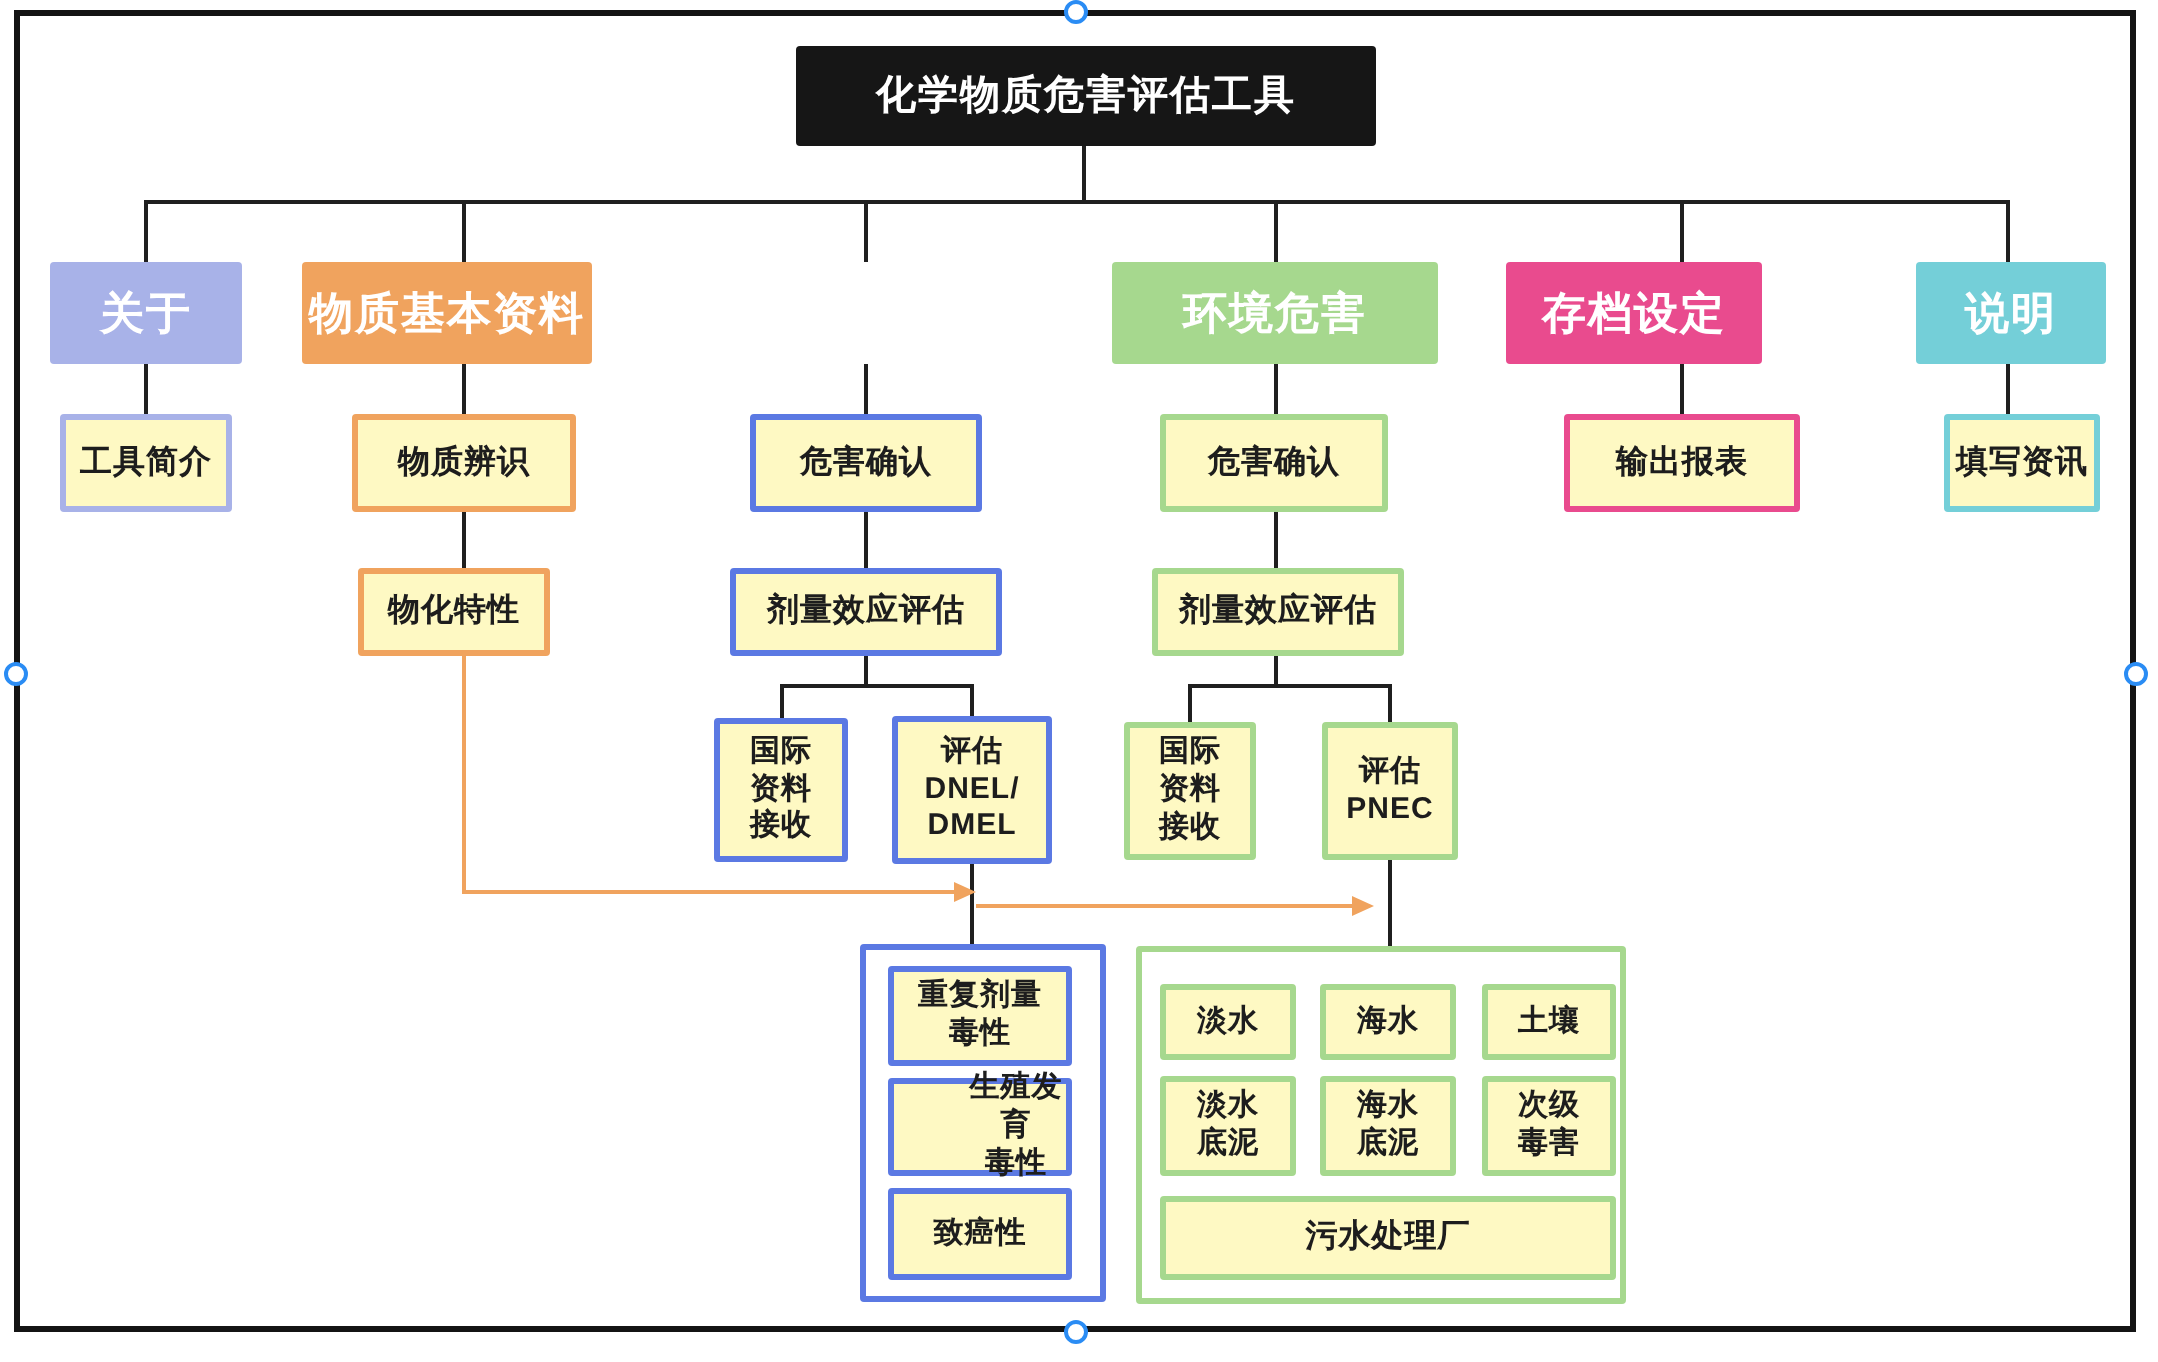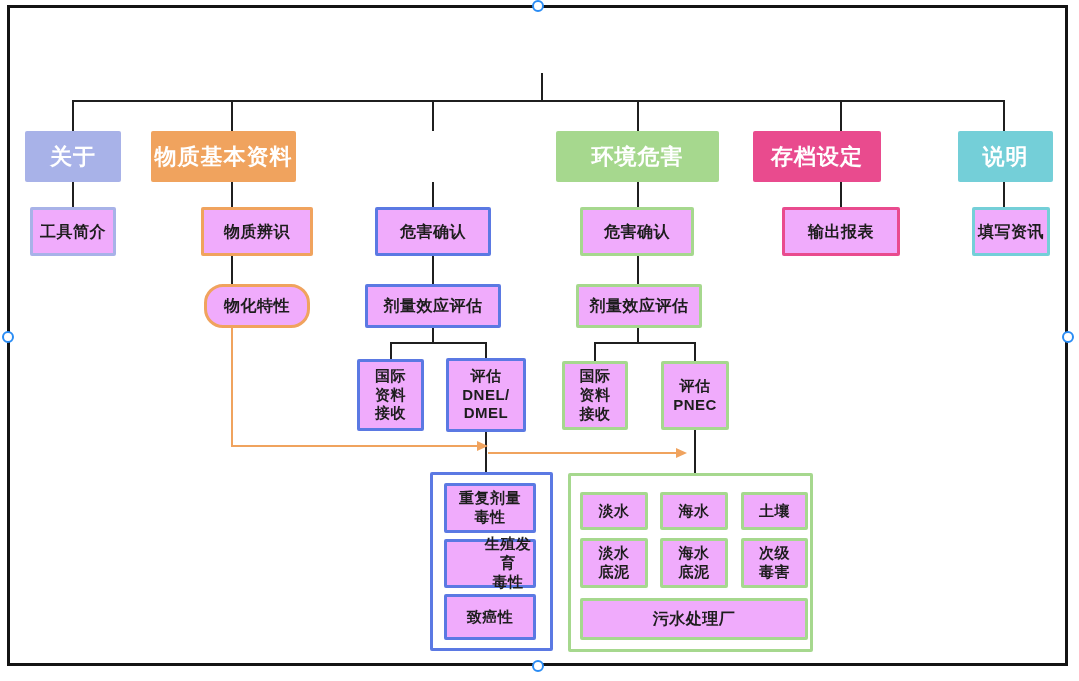--- a/index.html
+++ b/index.html
@@ -4,26 +4,26 @@
 <style>
   html,body{margin:0;padding:0;background:#fff;}
   body{font-family:"Liberation Sans","DejaVu Sans",sans-serif;}
   .stage{position:relative;width:1079px;height:681px;background:#fff;overflow:hidden;}
   .frame{position:absolute;left:7px;top:5px;width:1061px;height:661px;border:3px solid #141414;box-sizing:border-box;}
   .handle{position:absolute;width:12px;height:12px;border-radius:50%;background:#fff;border:2px solid var(--c-handle);box-sizing:border-box;z-index:30;}
   .node{position:absolute;box-sizing:border-box;display:flex;align-items:center;justify-content:center;
         text-align:center;font-weight:700;white-space:pre-line;line-height:1.25;border-radius:2px;
         color:#fff;font-size:22px;letter-spacing:1px;z-index:10;}
   .title{background:var(--c-title_bg);font-size:20px;}
-  .outline{background:#f0abfc;border:3px solid #999;color:#1d1d1d;font-size:16px;letter-spacing:0.5px;}
+  .outline{background:#fef9c3;border:3px solid #999;color:#1d1d1d;font-size:16px;letter-spacing:0.5px;}
   .group{position:absolute;box-sizing:border-box;background:#fff;border:3px solid #999;border-radius:2px;z-index:5;}
   .s15{font-size:15px;}
   .s16{font-size:16px;}
   .bg-about{background:var(--c-about);}   .bd-about{border-color:var(--c-about);}
-  .bg-basic{background:var(--c-basic);}   .bd-basic{border-color:var(--c-basic);margin-left:25px;}
+  .bg-basic{background:var(--c-basic);}   .bd-basic{border-color:var(--c-basic);}
   .bg-health{background:var(--c-health);} .bd-health{border-color:var(--c-health);}
   .bg-env{background:var(--c-env);}       .bd-env{border-color:var(--c-env);}
   .bg-archive{background:var(--c-archive);} .bd-archive{border-color:var(--c-archive);}
   .bg-help{background:var(--c-help);}     .bd-help{border-color:var(--c-help);}
   .line{position:absolute;background:var(--c-connector);z-index:1;}
   .oline{position:absolute;background:var(--c-flow_arrow);z-index:2;}
   .arrow{position:absolute;width:0;height:0;border-top:5px solid transparent;border-bottom:5px solid transparent;
          border-left:11px solid var(--c-flow_arrow);z-index:2;}
 </style>
 </head>
@@ -69,35 +69,36 @@
 
   <div class="line" style="left:485px;top:432px;width:2px;height:40px;"></div>
   <div class="line" style="left:694px;top:430px;width:2px;height:43px;"></div>
 
   <div class="oline" style="left:231px;top:328px;width:2px;height:119px;"></div>
   <div class="oline" style="left:231px;top:445px;width:246px;height:2px;"></div>
   <div class="arrow" style="left:477px;top:441px;"></div>
   <div class="oline" style="left:488px;top:452px;width:188px;height:2px;"></div>
   <div class="arrow" style="left:676px;top:448px;"></div>
 
+  <div class="node title" style="left:398px;top:23px;width:290px;height:50px;">化学物质危害评估工具</div>
 
   <div class="node bg-about" style="left:25px;top:131px;width:96px;height:51px;">关于</div>
   <div class="node bg-basic" style="left:151px;top:131px;width:145px;height:51px;text-align:right;">物质基本资料</div>
   <div class="node bg-env" style="left:556px;top:131px;width:163px;height:51px;">环境危害</div>
   <div class="node bg-archive" style="left:753px;top:131px;width:128px;height:51px;">存档设定</div>
   <div class="node bg-help" style="left:958px;top:131px;width:95px;height:51px;">说明</div>
 
   <div class="node outline bd-about" style="left:30px;top:207px;width:86px;height:49px;">工具简介</div>
   <div class="node outline bd-basic" style="left:176px;top:207px;width:112px;height:49px;">物质辨识</div>
   <div class="node outline bd-health" style="left:375px;top:207px;width:116px;height:49px;">危害确认</div>
   <div class="node outline bd-env" style="left:580px;top:207px;width:114px;height:49px;">危害确认</div>
   <div class="node outline bd-archive" style="left:782px;top:207px;width:118px;height:49px;">输出报表</div>
   <div class="node outline bd-help" style="left:972px;top:207px;width:78px;height:49px;">填写资讯</div>
 
-  <div class="node outline bd-basic" style="left:179px;top:284px;width:106px;height:44px;border-radius:19px;">物化特性</div>
+  <div class="node outline bd-basic" style="left:179px;top:284px;width:96px;height:44px;">物化特性</div>
   <div class="node outline bd-health" style="left:365px;top:284px;width:136px;height:44px;">剂量效应评估</div>
   <div class="node outline bd-env" style="left:576px;top:284px;width:126px;height:44px;">剂量效应评估</div>
 
   <div class="node outline bd-health s15" style="left:357px;top:359px;width:67px;height:72px;">国际
 资料
 接收</div>
   <div class="node outline bd-health s15" style="left:446px;top:358px;width:80px;height:74px;">评估
 DNEL/
 DMEL</div>
   <div class="node outline bd-env s15" style="left:562px;top:361px;width:66px;height:69px;">国际

